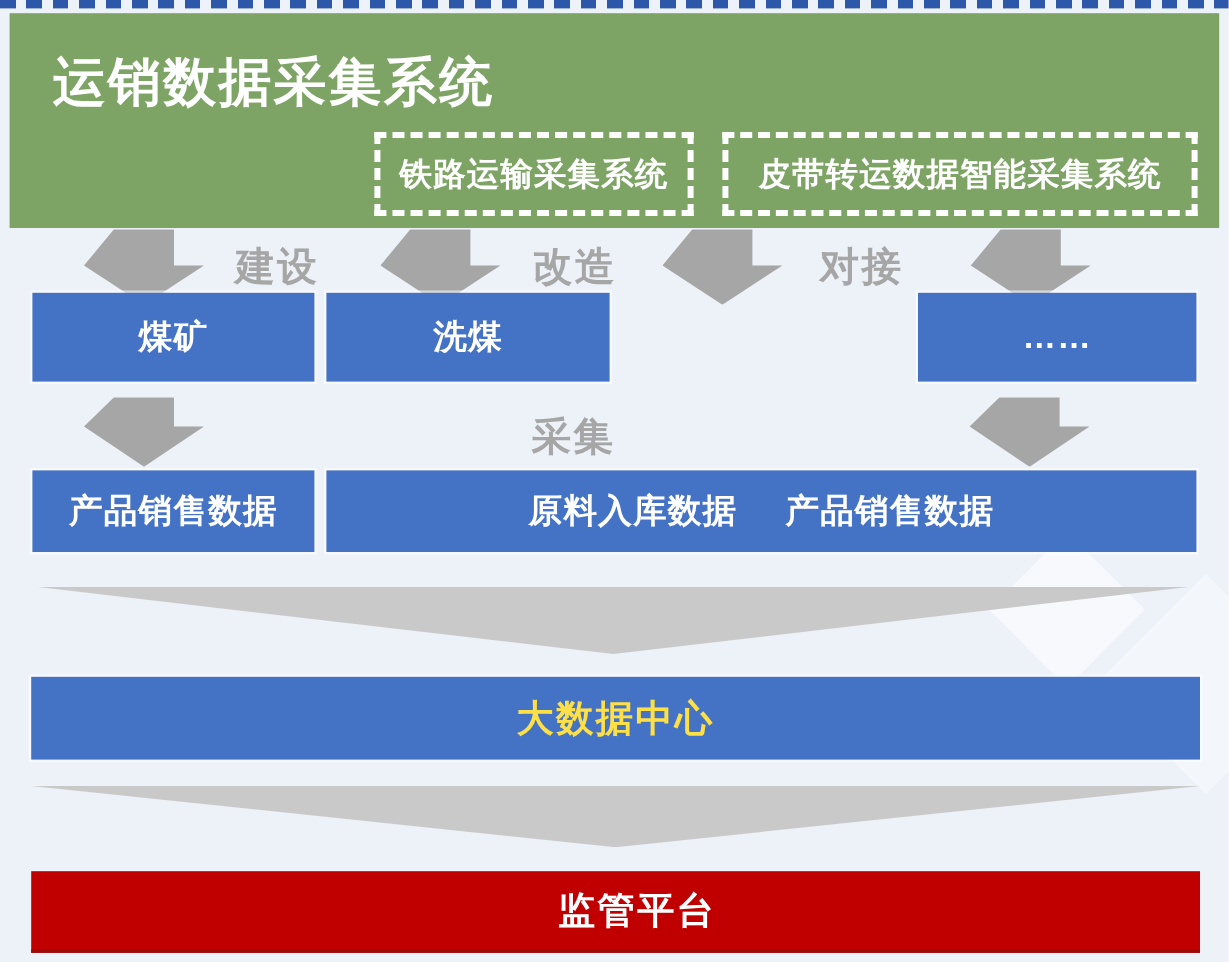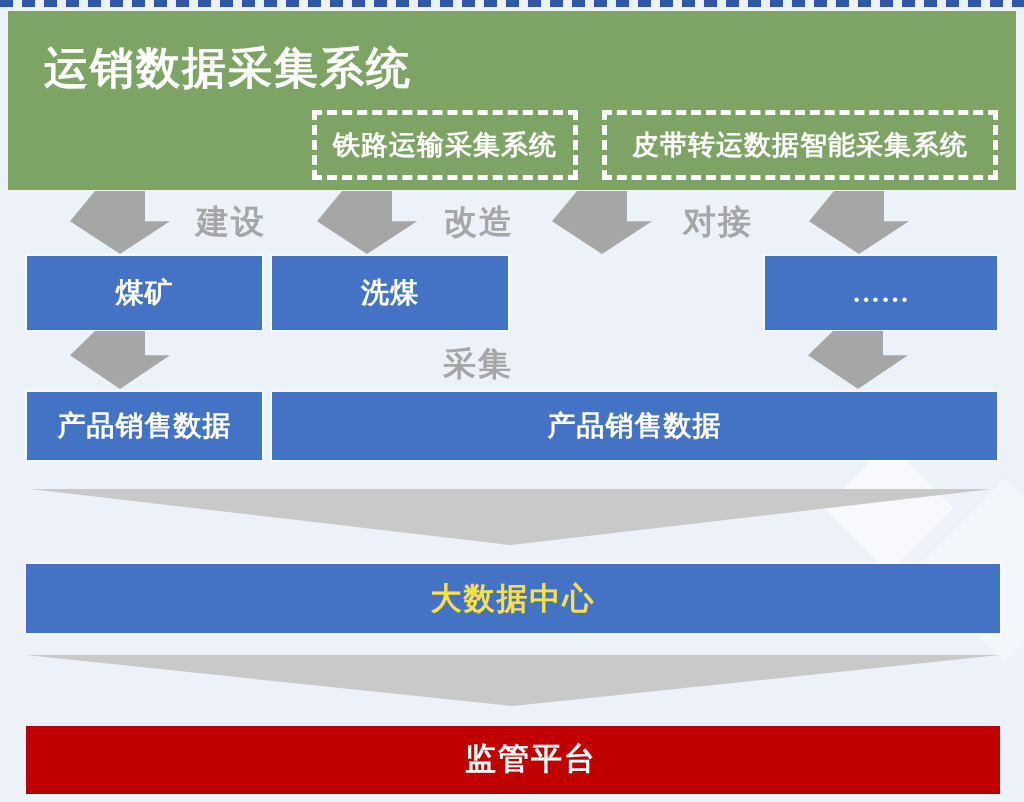--- a/index.html
+++ b/index.html
@@ -54,21 +54,21 @@
   .lab2{left:444px;top:200px;}
   .lab3{left:683px;top:200px;}
   .lab4{left:443px;top:342px;}
   
   .bluebox{
     position:absolute;background:#4472c4;color:#ffffff;
     display:flex;align-items:center;justify-content:center;
     font-size:28px;font-weight:bold;letter-spacing:1px;
     box-shadow:0 0 0 2px rgba(255,255,255,0.55);
   }
-  .r1{top:256px;height:74px;font-family:Liberation Serif, serif;}
+  .r1{top:244px;height:74px;}
   .b1{left:27px;width:235px;}
   .b2{left:272px;width:236px;}
   .b3{left:519px;width:236px;}
   .b4{left:765px;width:232px;}
   .r2{top:392px;height:68px;}
   .b5{left:27px;width:235px;}
   .b6{left:272px;width:725px;gap:40px;}
   
   .chevron{
     position:absolute;background:#c9c9c9;
@@ -130,20 +130,21 @@
   </div>
 
   <div class="block-arrow row2-arrow ar5"></div>
   <div class="block-arrow row2-arrow ar6"></div>
   <div class="arrow-label lab4">采集</div>
 
   <div class="bluebox r2 b5">
     <span>产品销售数据</span>
   </div>
   <div class="bluebox r2 b6">
+    <span>原料入库数据</span>
     <span>产品销售数据</span>
   </div>
 
   <div class="chevron chev1"></div>
 
   <div class="datacenter">
     <span>大数据中心</span>
   </div>
 
   <div class="chevron chev2"></div>

